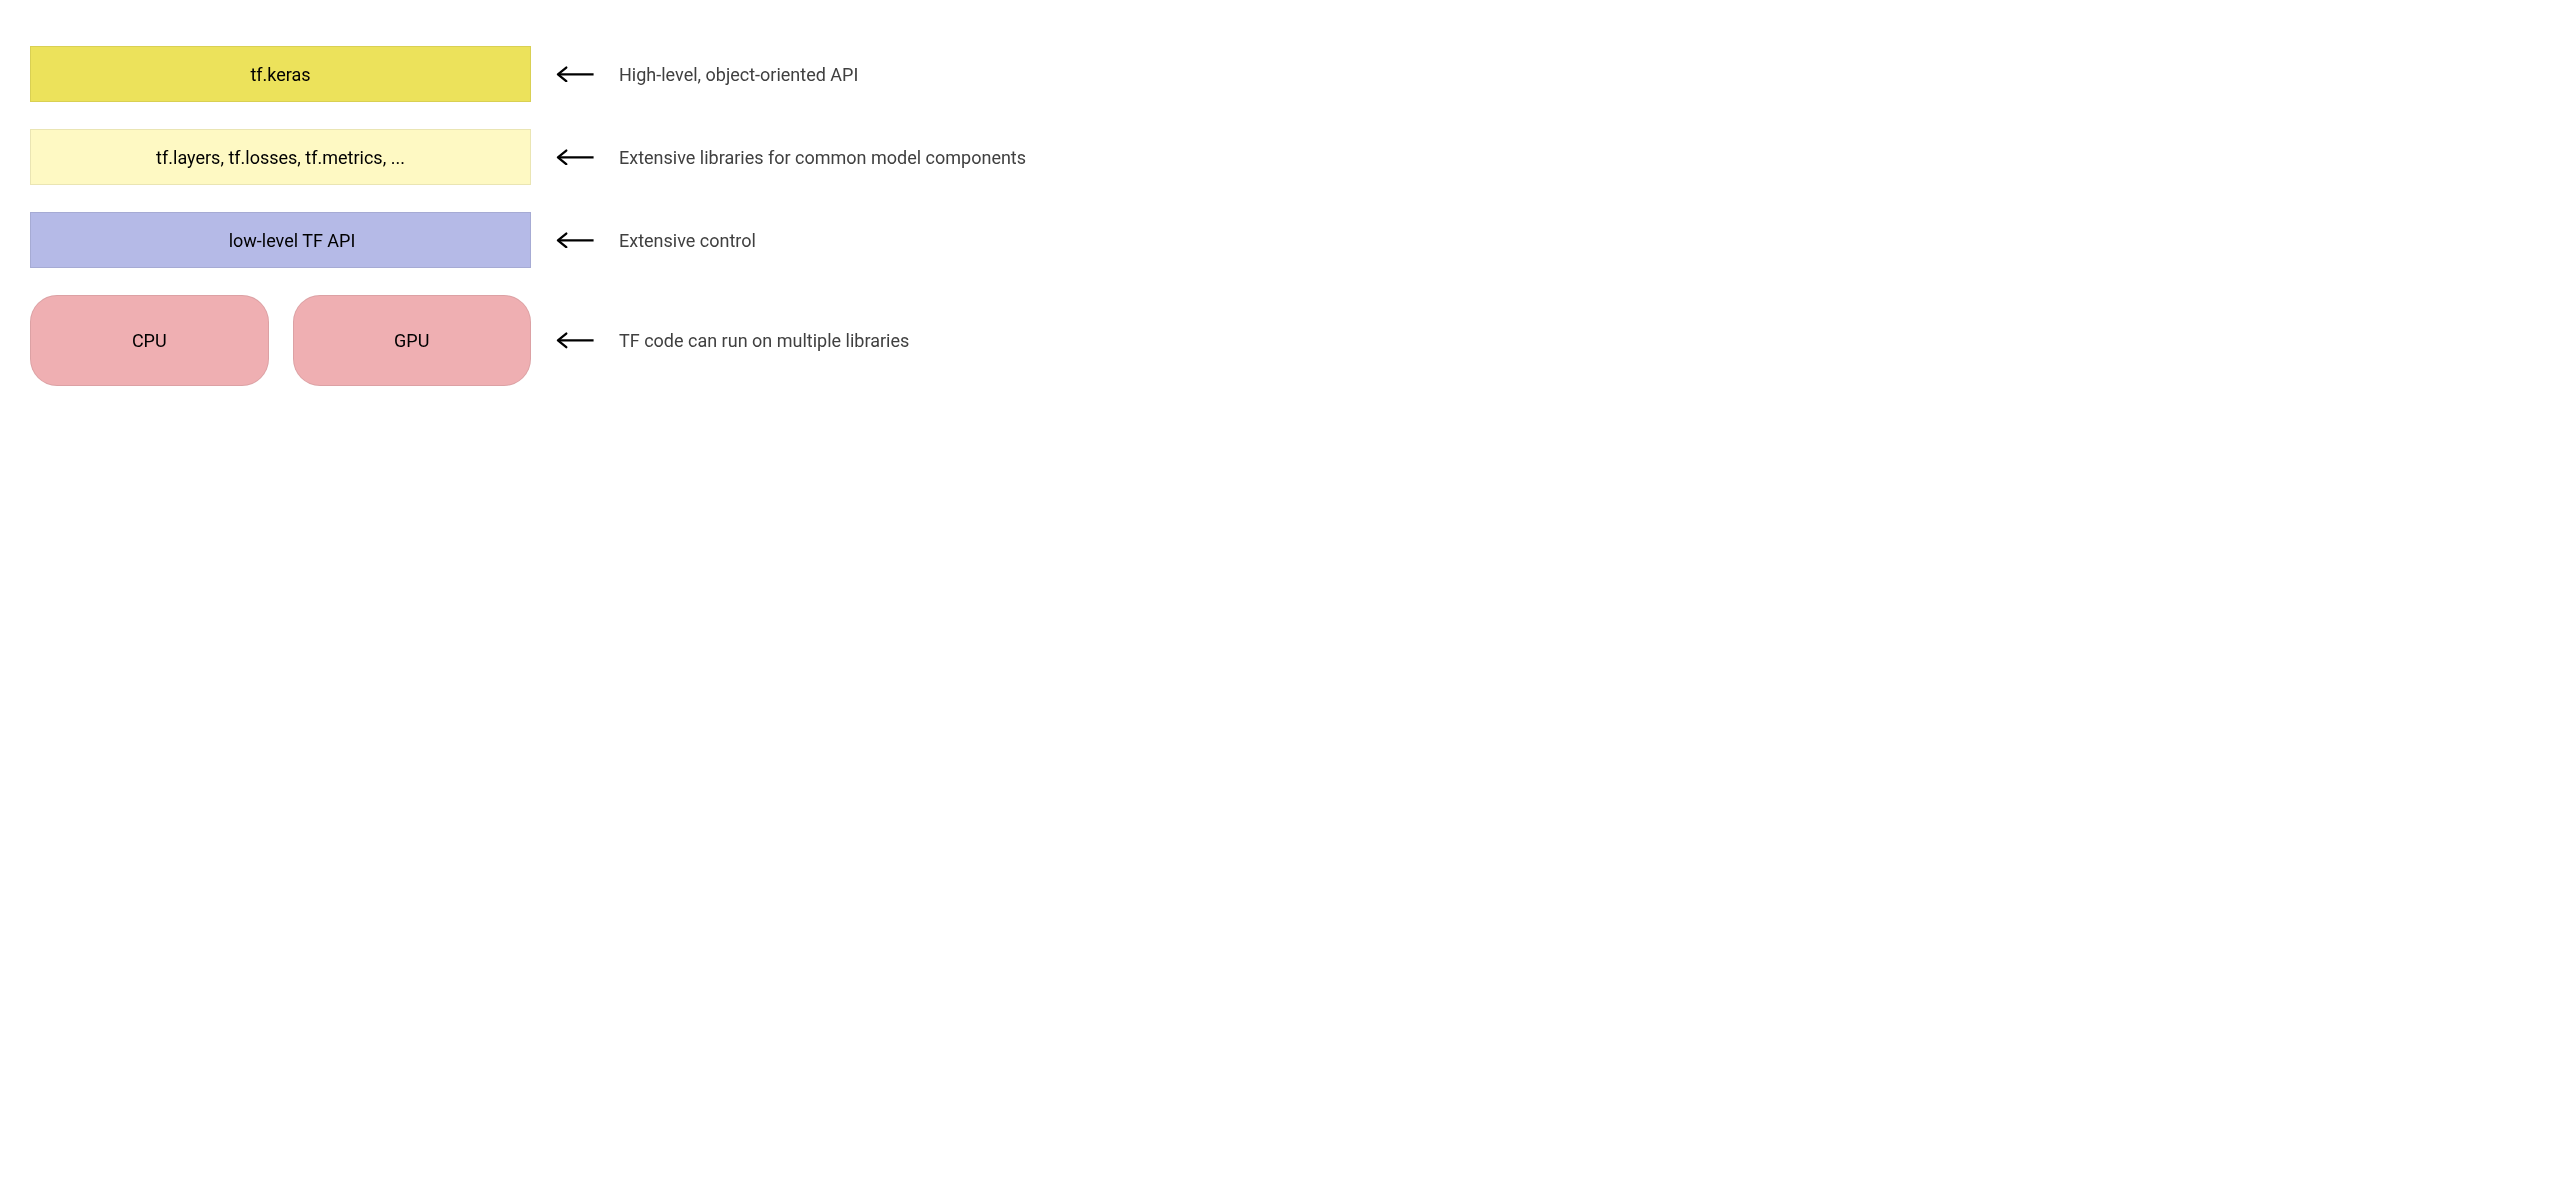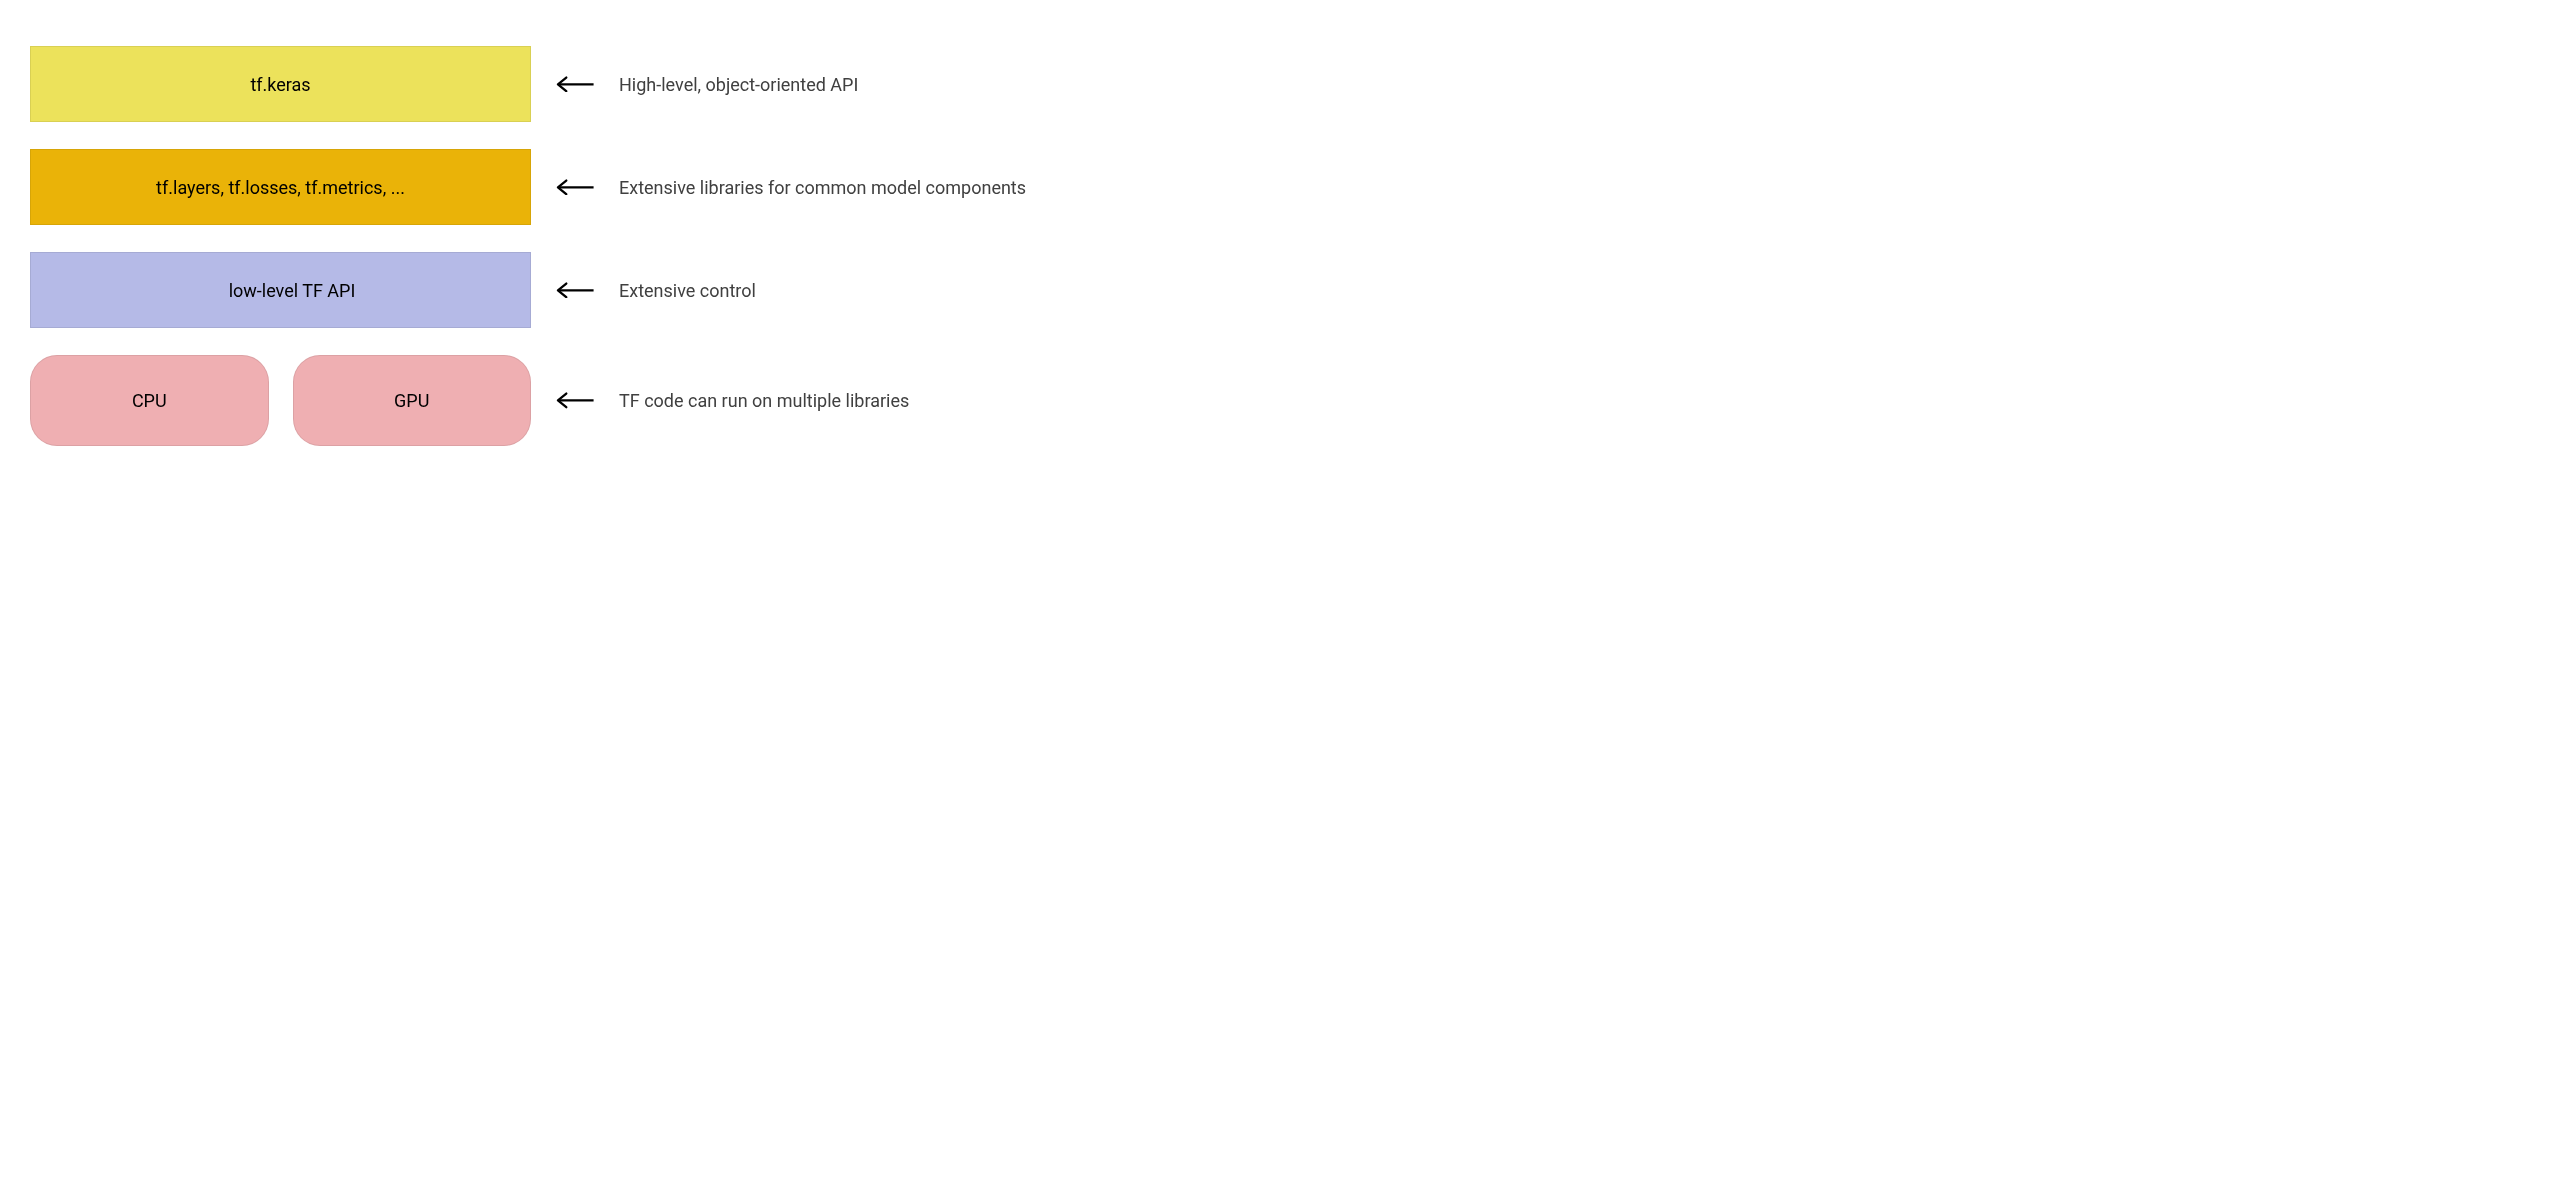--- a/index.html
+++ b/index.html
@@ -21,30 +21,30 @@
     .row {
       display: flex;
       align-items: center;
       gap: 23px;
     }
     .block-col {
       width: 501px;
       flex-shrink: 0;
     }
     .block {
-      height: 76px;
+      height: 56px;
       display: flex;
       align-items: center;
       justify-content: center;
       font-size: 18px;
       color: #000;
       border: 0.8px solid rgba(0,0,0,0.08);
     }
     .yellow { background: #ece25b; }
-    .green  { background: #eab308; }
+    .green  { background: #fef9c3; }
     .blue   { background: #b5bae7; padding-left: 23px; }
     .pink   { background: #efafb2; border-radius: 27px; }
     .triple {
       display: flex;
       gap: 24px;
     }
     .triple .block {
       flex: 1;
       height: 91px;
     }

